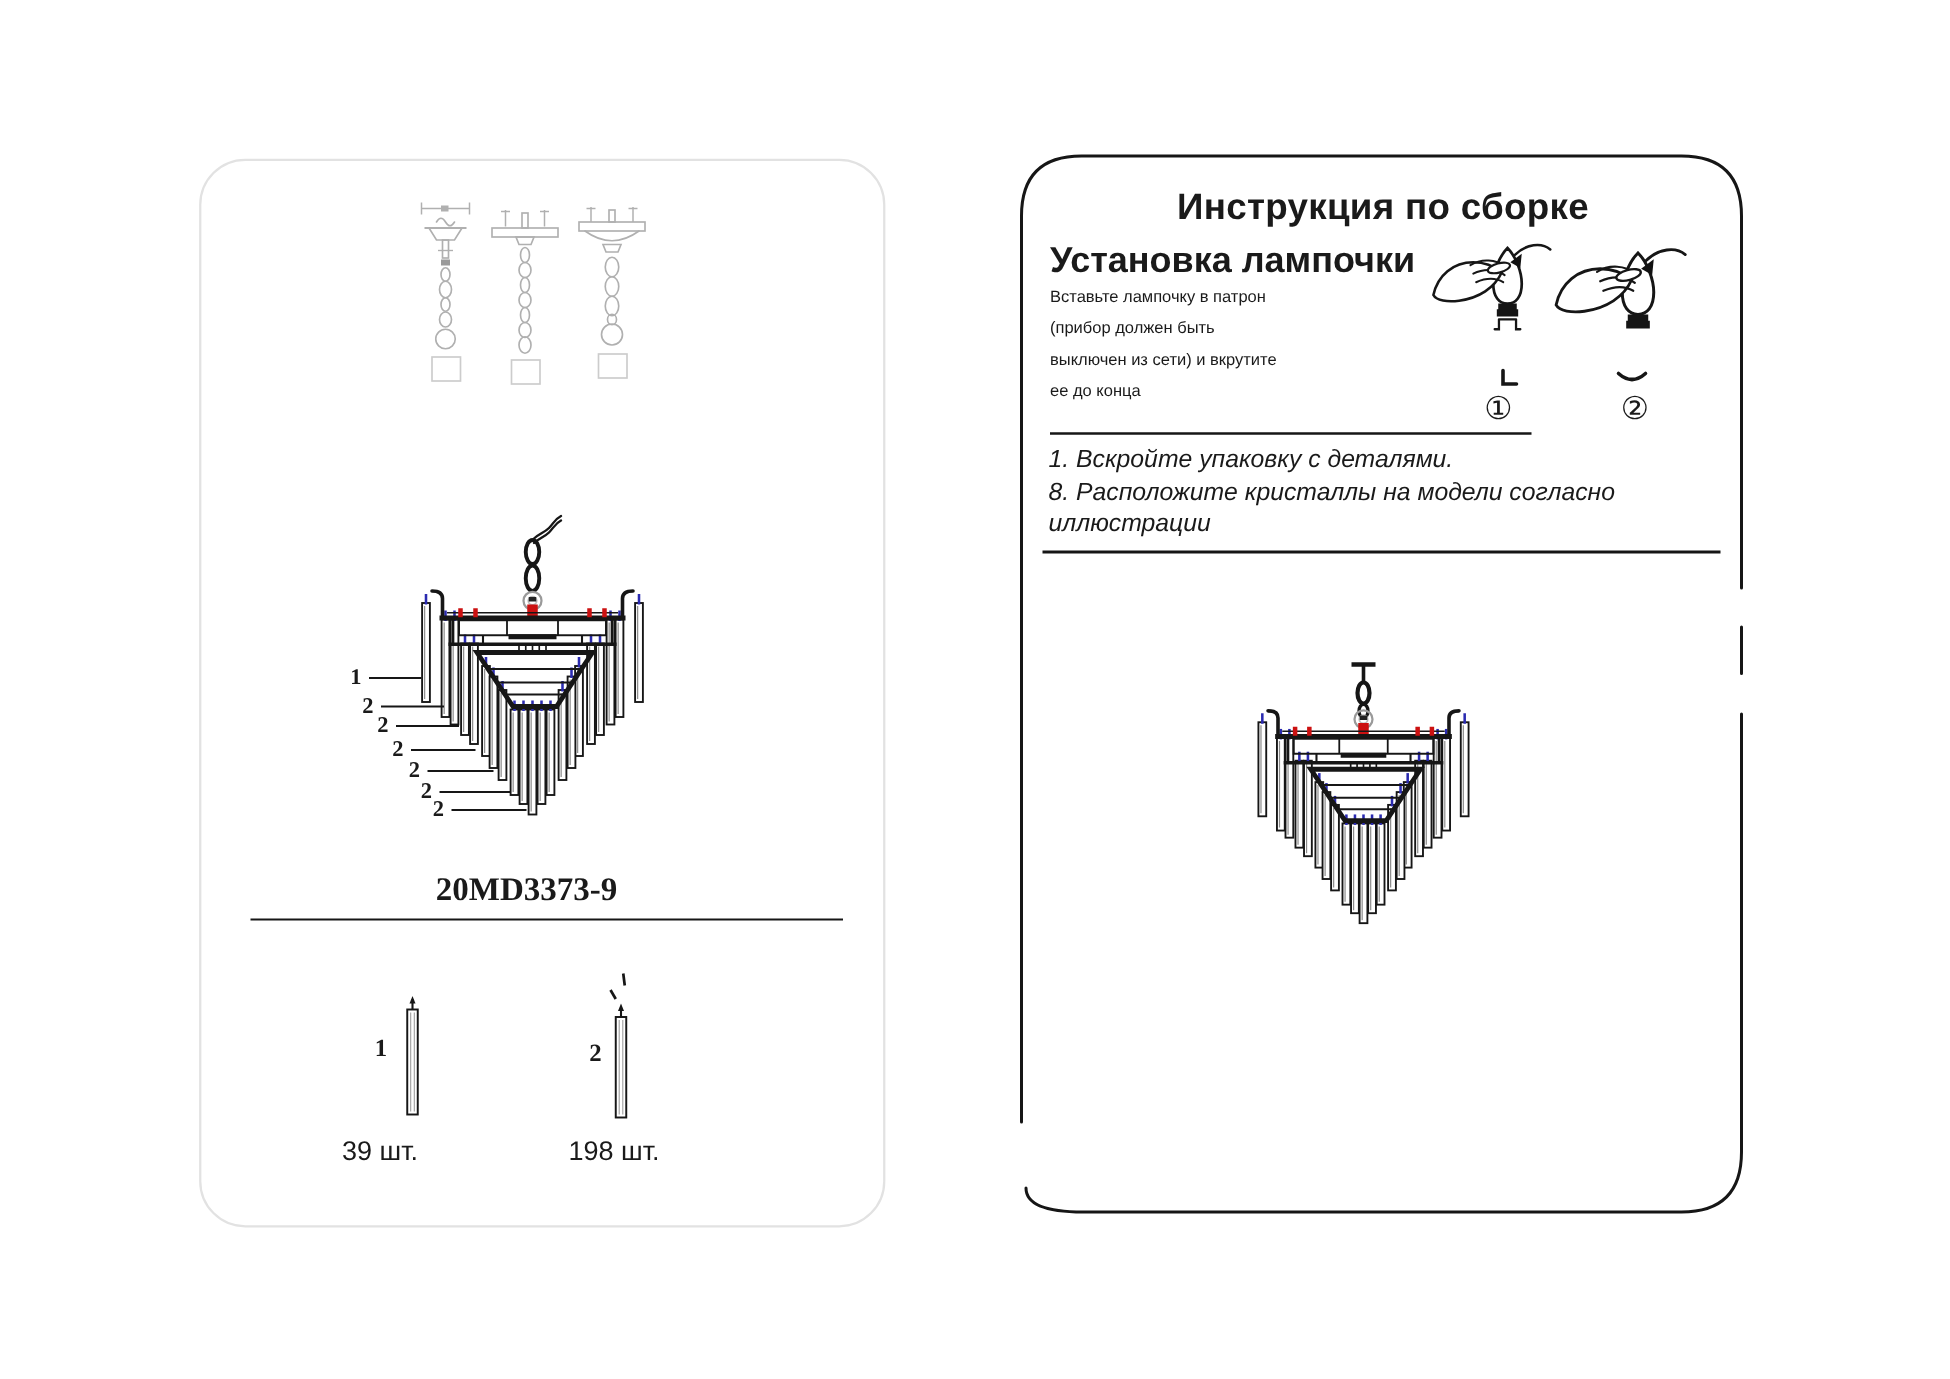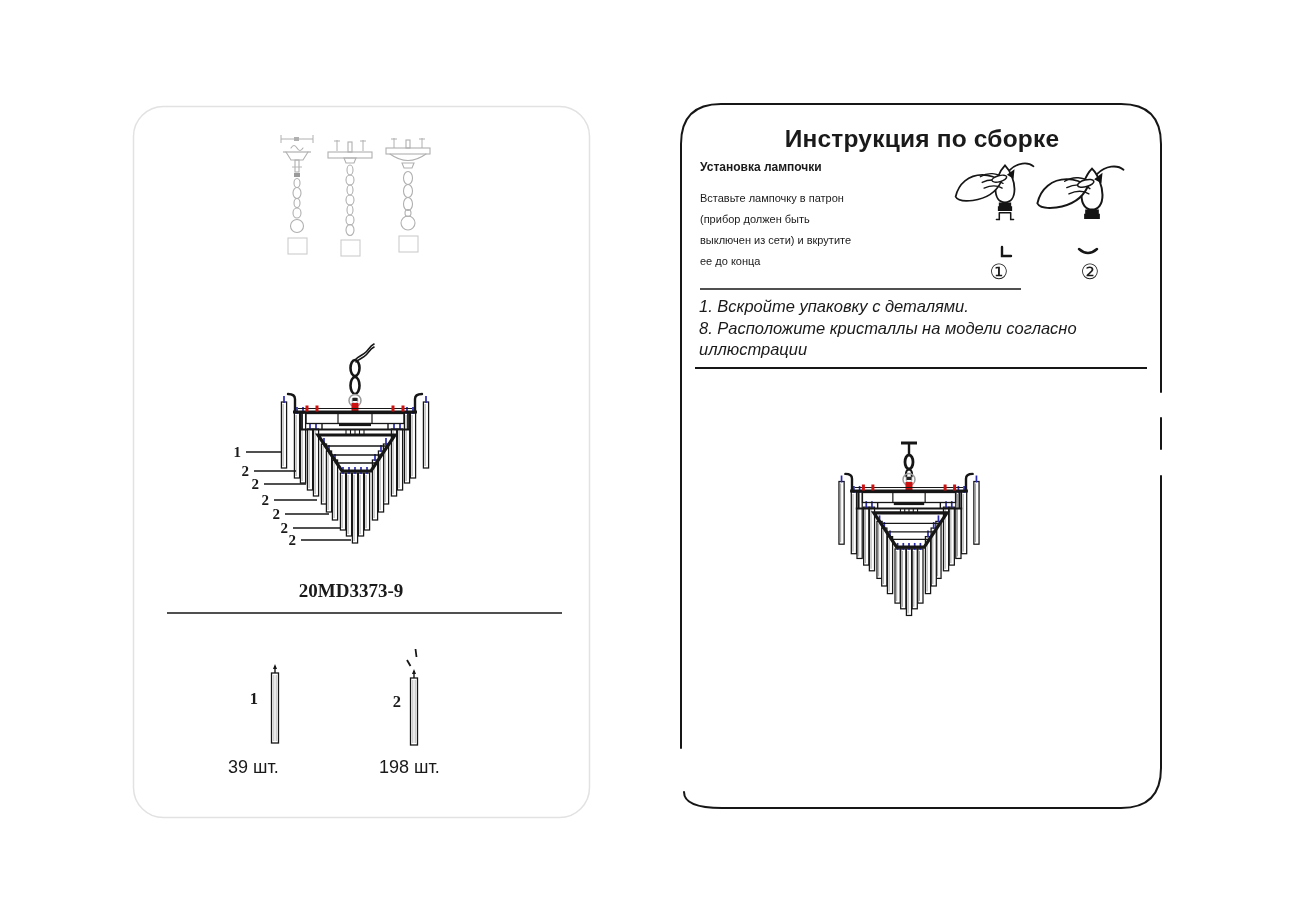--- a/index.html
+++ b/index.html
@@ -1,26 +1,26 @@
 <!DOCTYPE html>
 <html><head>
 <meta charset="utf-8">
 <style>
   html,body{margin:0;padding:0;background:#ffffff;}
   .stage{position:relative;width:1276px;height:919px;background:#ffffff;
          font-family:"Liberation Sans",sans-serif;color:#1a1a1a;overflow:hidden;}
   #art{position:absolute;left:0;top:0;}
   .abs{position:absolute;}
   .title{font-size:24.5px;font-weight:bold;text-align:center;letter-spacing:.2px;}
-  .subtitle{font-size:12px;font-weight:bold;}
+  .subtitle{font-size:24px;font-weight:bold;}
   .bodytext{font-size:11px;line-height:21px;white-space:pre-line;}
   .steps{font-size:16.5px;line-height:21.5px;width:390px;}
   .circnum{font-size:21px;width:26px;text-align:center;}
   .model{font-family:"Liberation Serif","DejaVu Serif",serif;font-weight:bold;
-         font-size:19px;width:212px;text-align:center;}
+         font-size:22px;width:212px;text-align:center;}
   .clabel{font-family:"Liberation Serif","DejaVu Serif",serif;font-weight:bold;
           font-size:15px;width:18px;text-align:right;}
   .plabel{font-family:"Liberation Serif","DejaVu Serif",serif;font-weight:bold;
           font-size:16.5px;width:16px;text-align:right;}
   .pcount{font-size:18px;width:84px;text-align:left;}
 </style>
 </head>
 <body>
 
 <div class="stage">

